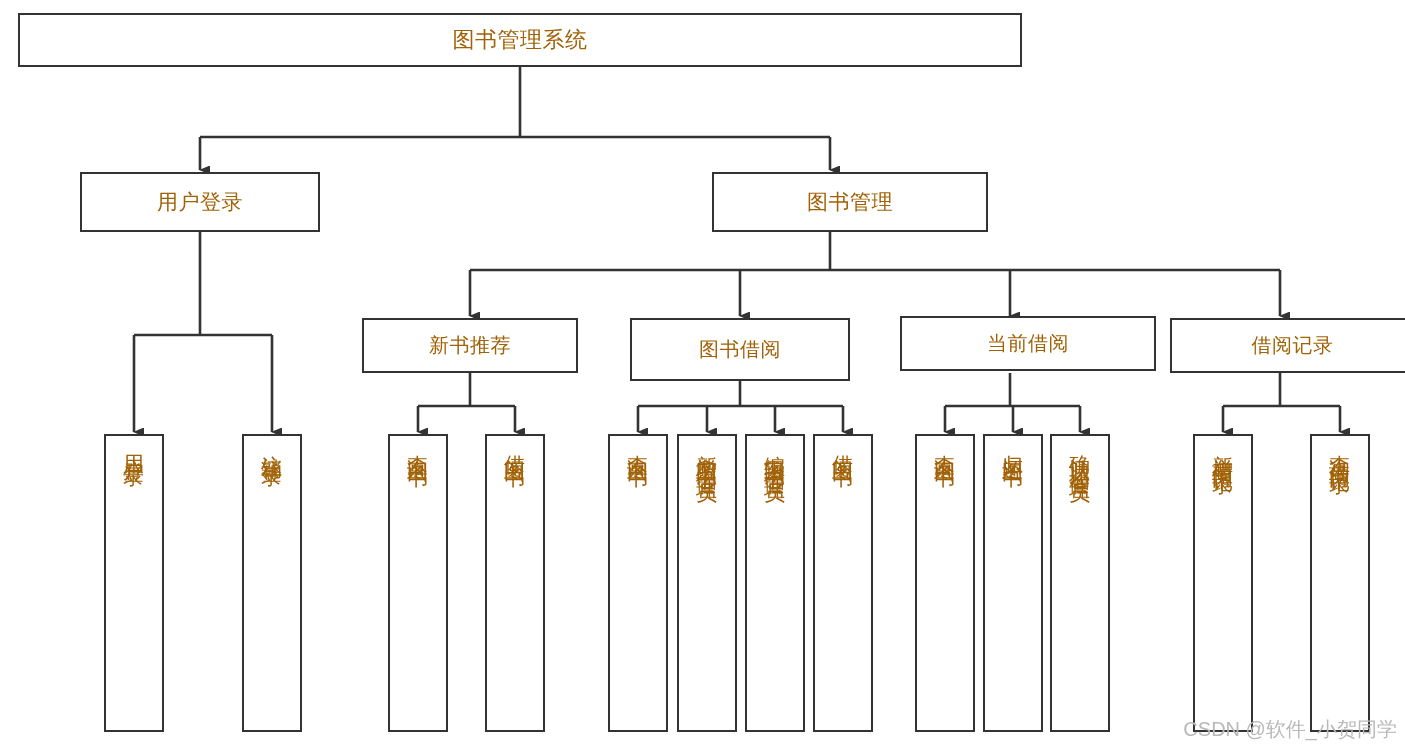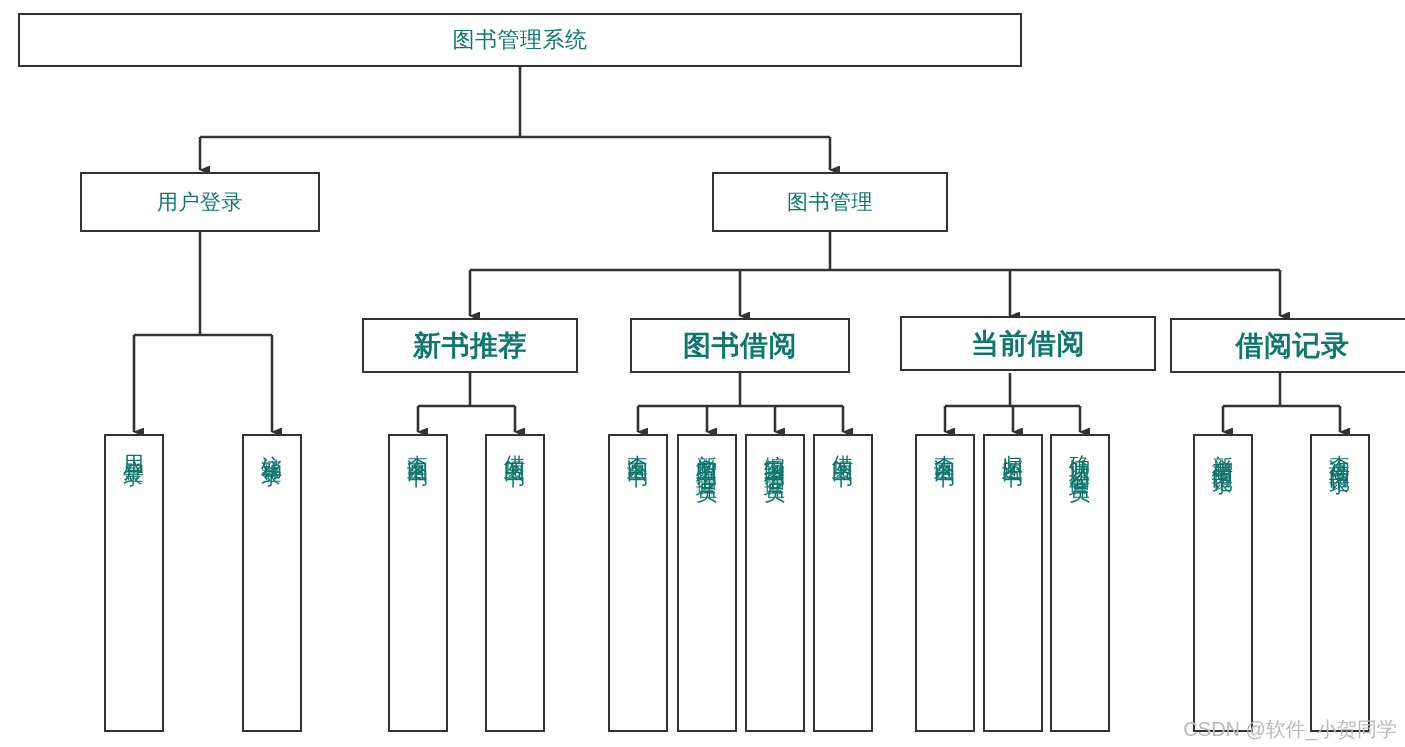--- a/index.html
+++ b/index.html
@@ -27,32 +27,31 @@
     pointer-events: none;
   }
   .node {
     position: absolute;
     box-sizing: border-box;
     background: #ffffff;
     border: 2px solid #333333;
     display: flex;
     align-items: center;
     justify-content: center;
-    color: #0f766e;
+    color: #a16207;
   }
   .node.root {
     border-width: 2px;
     font-size: 22px;
   }
   .node.level2 {
     font-size: 21px;
   }
   .node.level3 {
-    font-size: 28px;
-    font-weight: bold;
+    font-size: 20px;
   }
   .node.leaf {
     font-size: 21px;
     align-items: flex-start;
     justify-content: center;
     padding-top: 0;
   }
   .node-label {
     line-height: 1.25;
     white-space: nowrap;
@@ -133,28 +132,28 @@
     </g>
   </svg>
 
   <div class="node root" style="left: 18px; top: 13px; width: 1004px; height: 54px;">
     <span class="node-label">图书管理系统</span>
   </div>
 
   <div class="node level2" style="left: 80px; top: 172px; width: 240px; height: 60px;">
     <span class="node-label">用户登录</span>
   </div>
-  <div class="node level2" style="left: 712px; top: 172px; width: 236px; height: 60px;">
+  <div class="node level2" style="left: 712px; top: 172px; width: 276px; height: 60px;">
     <span class="node-label">图书管理</span>
   </div>
 
   <div class="node level3" style="left: 362px; top: 318px; width: 216px; height: 55px;">
     <span class="node-label">新书推荐</span>
   </div>
-  <div class="node level3" style="left: 630px; top: 318px; width: 220px; height: 55px;">
+  <div class="node level3" style="left: 630px; top: 318px; width: 220px; height: 63px;">
     <span class="node-label">图书借阅</span>
   </div>
   <div class="node level3" style="left: 900px; top: 316px; width: 256px; height: 55px;">
     <span class="node-label">当前借阅</span>
   </div>
   <div class="node level3" style="left: 1170px; top: 318px; width: 245px; height: 55px;">
     <span class="node-label">借阅记录</span>
   </div>
 
   <div class="node leaf" style="left: 104px; top: 434px; width: 60px; height: 298px;">

